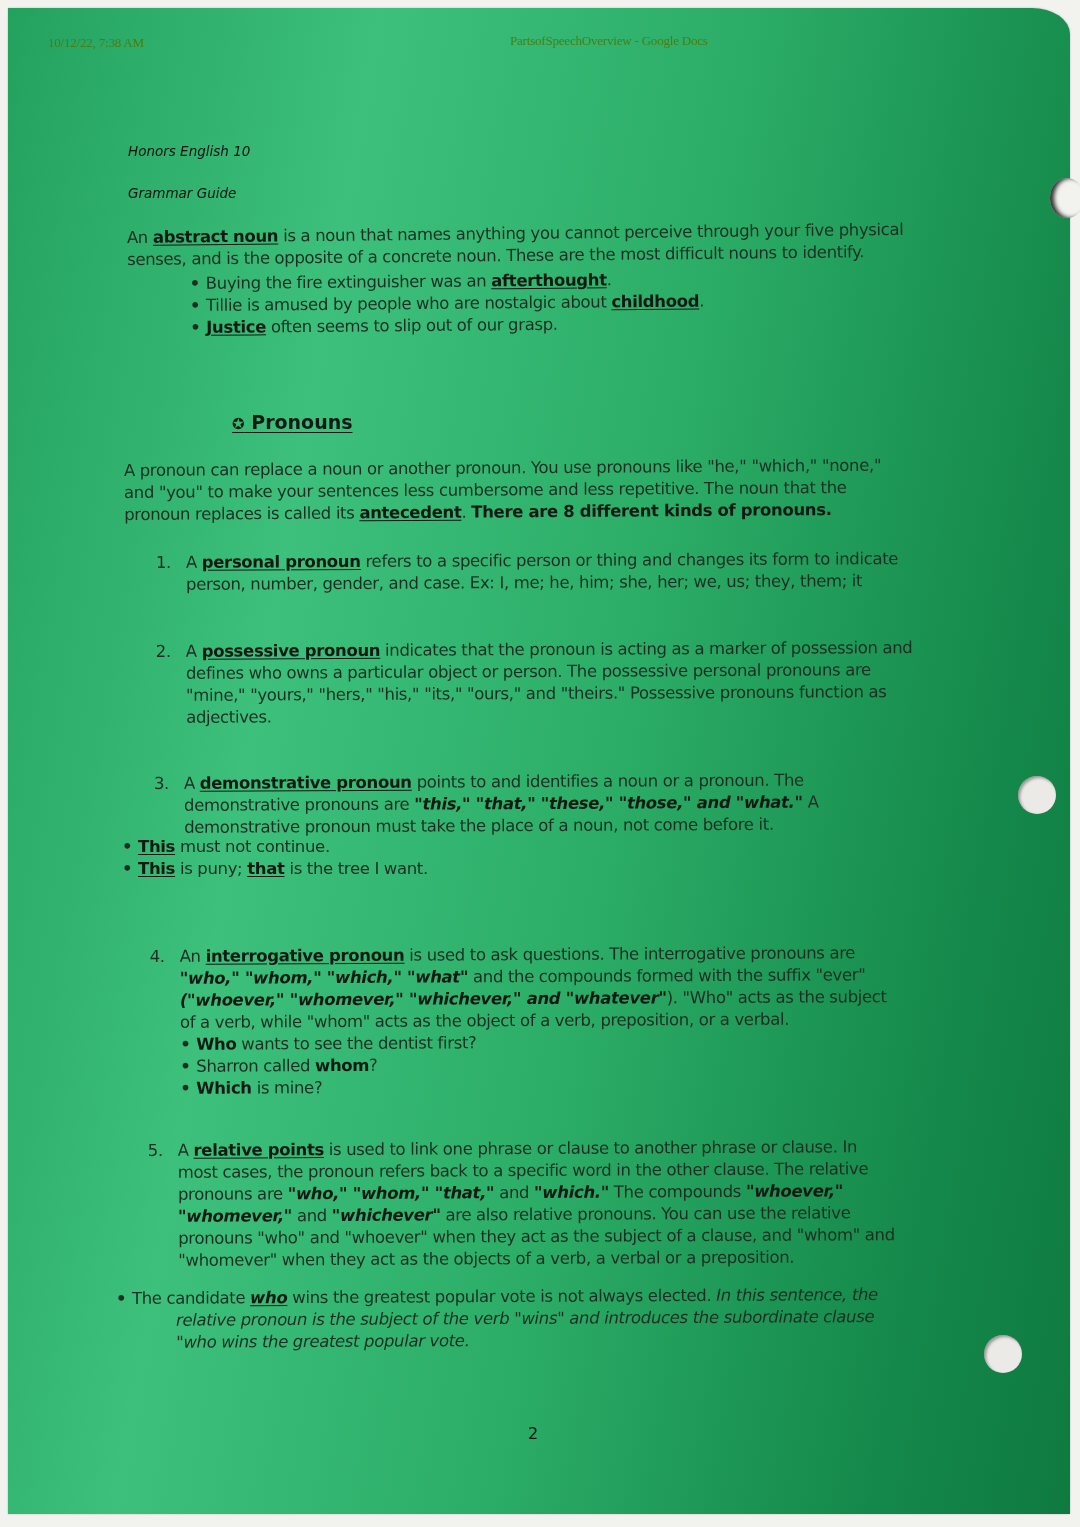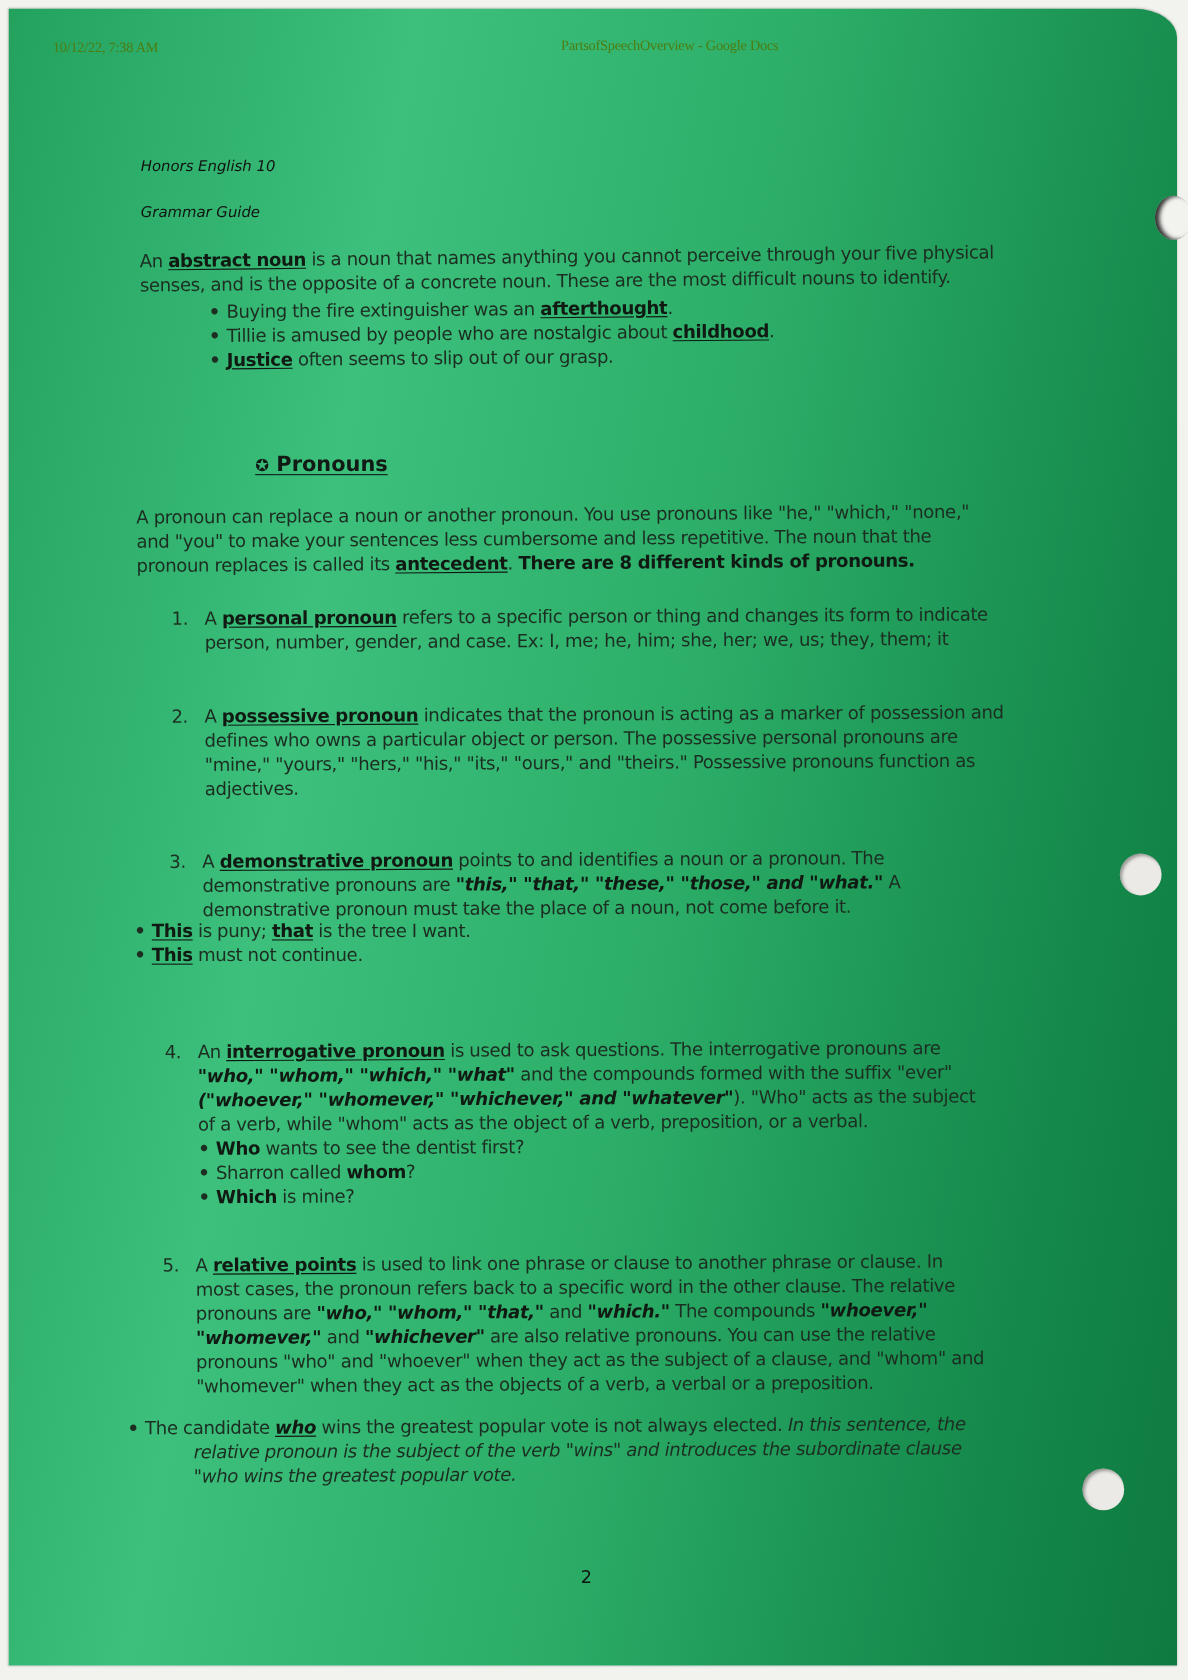--- a/index.html
+++ b/index.html
@@ -81,22 +81,22 @@
   <div style="padding-left:30px;">"mine," "yours," "hers," "his," "its," "ours," and "theirs." Possessive pronouns function as</div>
   <div style="padding-left:30px;">adjectives.</div>
 </div>
 
 <div class="abs p" style="left:154px; top:773px; transform: rotate(-0.3deg); transform-origin:left;">
   <div><span class="num">3.</span><span>A </span><span class="b u">demonstrative pronoun</span><span> points to and identifies a noun or a pronoun. The</span></div>
   <div style="padding-left:30px;"><span>demonstrative pronouns are </span><span class="bi">"this," "that," "these," "those," and "what."</span><span> A</span></div>
   <div style="padding-left:30px;">demonstrative pronoun must take the place of a noun, not come before it.</div>
 </div>
 <div class="abs p" style="left:122px; top:836px;">
+  <div class="bullet"><span class="b u">This</span><span> must not continue.</span></div>
   <div class="bullet"><span class="b u">This</span><span> is puny; </span><span class="b u">that</span><span> is the tree I want.</span></div>
-  <div class="bullet"><span class="b u">This</span><span> must not continue.</span></div>
 </div>
 
 <div class="abs p" style="left:150px; top:946px; transform: rotate(-0.3deg); transform-origin:left;">
   <div><span class="num">4.</span><span>An </span><span class="b u">interrogative pronoun</span><span> is used to ask questions. The interrogative pronouns are</span></div>
   <div style="padding-left:30px;"><span class="bi">"who," "whom," "which," "what"</span><span> and the compounds formed with the suffix "ever"</span></div>
   <div style="padding-left:30px;"><span class="bi">("whoever," "whomever," "whichever," and "whatever"</span><span>). "Who" acts as the subject</span></div>
   <div style="padding-left:30px;">of a verb, while "whom" acts as the object of a verb, preposition, or a verbal.</div>
   <div style="padding-left:30px;" class="bullet"><span class="b">Who</span><span> wants to see the dentist first?</span></div>
   <div style="padding-left:30px;" class="bullet"><span>Sharron called </span><span class="b">whom</span><span>?</span></div>
   <div style="padding-left:30px;" class="bullet"><span class="b">Which</span><span> is mine?</span></div>

